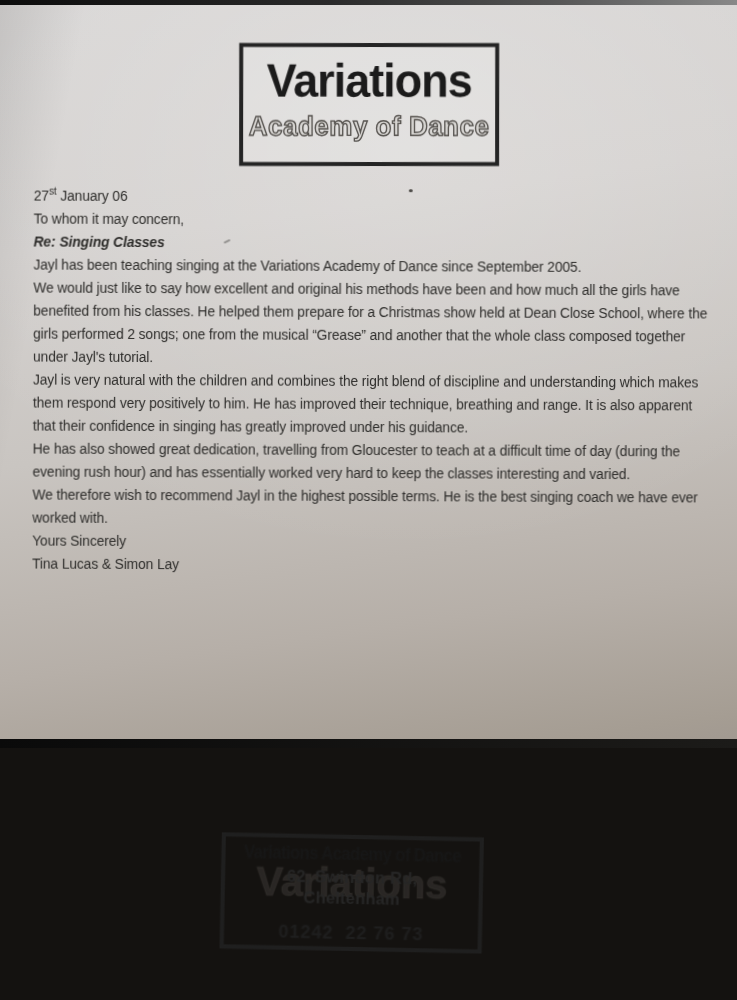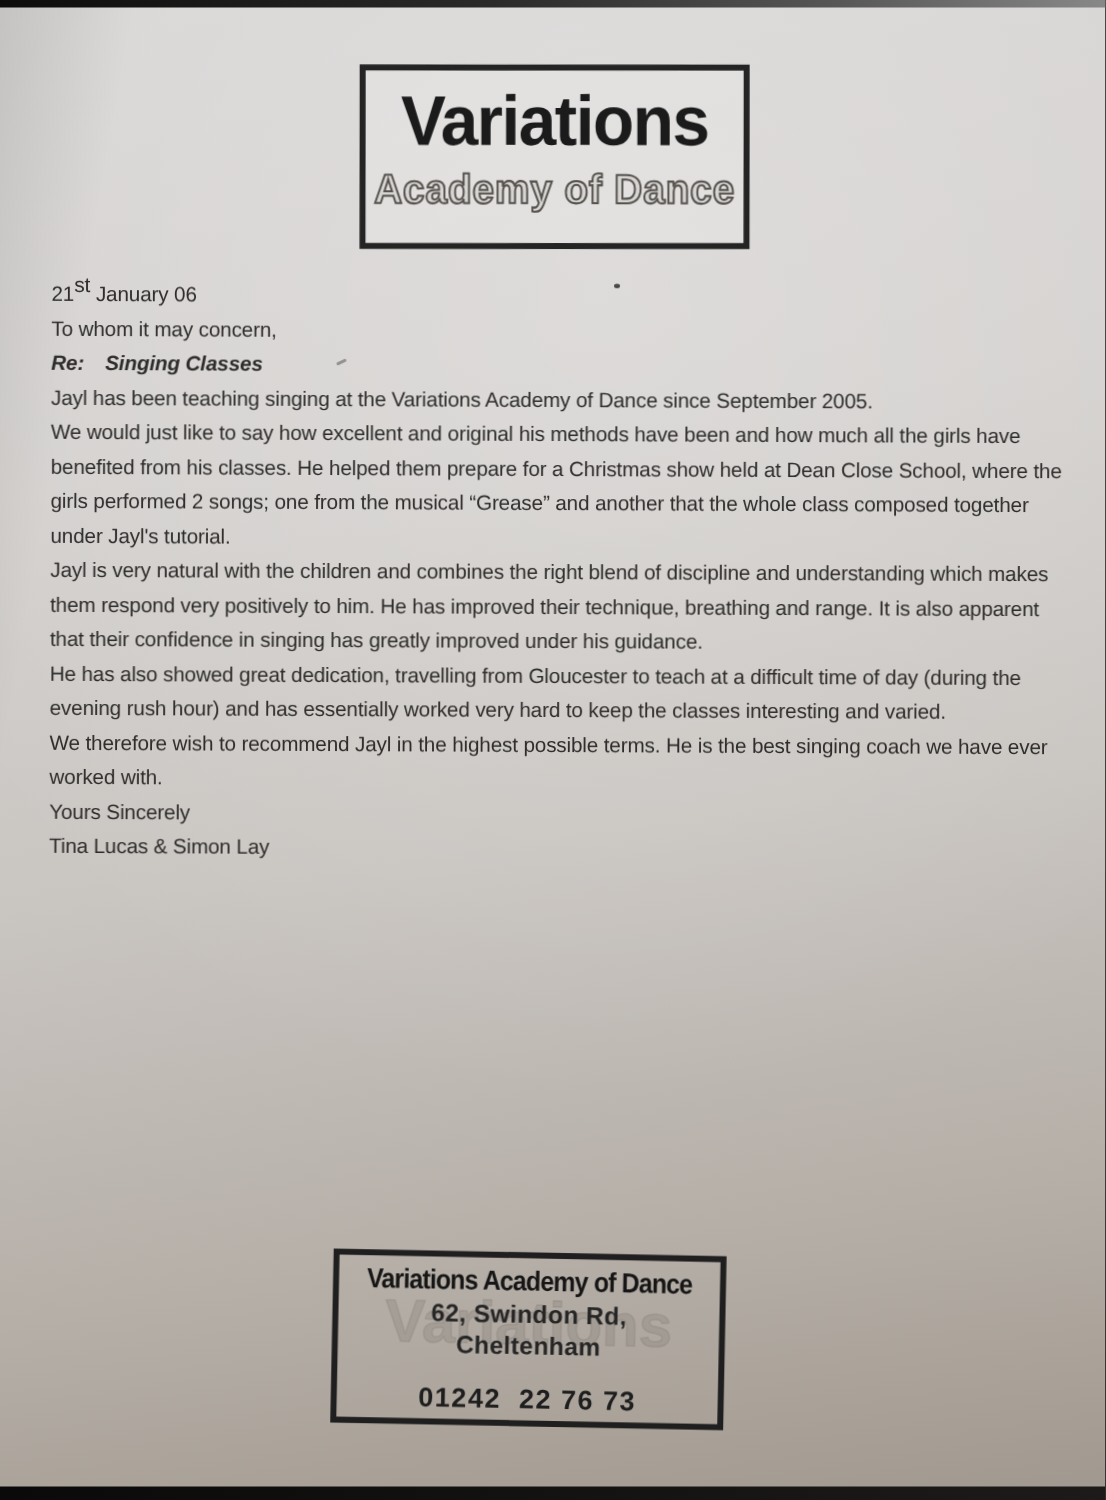--- a/index.html
+++ b/index.html
@@ -7,21 +7,21 @@
     padding: 0;
     width: 737px;
     height: 1000px;
     background: #141210;
     overflow: hidden;
     font-family: "Liberation Sans", sans-serif;
   }
   .photo {
     position: relative;
     width: 737px;
-    height: 1000px;
+    height: 748px;
     background:
       radial-gradient(120% 90% at 55% 20%, rgba(255,255,255,0.20), rgba(255,255,255,0) 60%),
       linear-gradient(100deg, rgba(0,0,0,0.10), rgba(0,0,0,0) 10%),
       linear-gradient(172deg, #d9d7d6 0%, #d4d1cf 30%, #c9c5c1 55%, #b6afa8 80%, #a59d93 96%, #a09890 100%);
   }
   .bar-top {
     position: absolute; top: 0; left: 0; width: 737px; height: 5px;
     background: linear-gradient(90deg, #0c0c0c 0%, #2a2a2a 45%, #555 75%, #888 100%);
   }
   .bar-bottom {
@@ -70,29 +70,29 @@
     width: 680px;
     font-size: 13.8px;
     line-height: 23px;
     letter-spacing: -0.1px;
     color: #2e2d2b;
   }
   .letter p { margin: 0; }
   .p-date        { margin-top: 0; }
   .p-salutation  { margin-top: 24px; }
   .p-subject     { margin-top: 6px; font-weight: bold; font-style: italic; }
-  .p-subject .subj-label { margin-right: 14px; }
+  .p-subject .subj-label { margin-right: 4px; }
   .p-body1 { margin-top: 21px; }
   .p-body2 { margin-top: 16px; }
   .p-body3 { margin-top: 6px; }
   .p-body4 { margin-top: 8px; }
   .p-body5 { margin-top: 8px; }
   .p-closing { margin-top: 10px; }
   .p-names   { margin-top: 34px; }
-  sup.ord { font-size: 14px; vertical-align: super; line-height: 0; margin-top: 48px; }
+  sup.ord { font-size: 10px; vertical-align: super; line-height: 0; margin-top: 48px; }
   
   .stamp {
     position: absolute;
     left: 223px; top: 835px;
     width: 254px; height: 108px;
     border: 4px solid #1f1f1f;
     transform: rotate(0.9deg);
     text-align: center;
     color: #1c1c1c;
   }
@@ -160,21 +160,21 @@
 
     <div class="logo-box">
       <div class="logo-title">Variations</div>
       <div class="logo-subtitle">Academy of Dance</div>
     </div>
 
     <div class="speck-dot"></div>
     <div class="speck-comma"></div>
 
     <div class="letter">
-      <p class="p-date"><span>21</span><sup class="ord">st</sup><span> January 06</span></p>
+      <p class="p-date"><span>27</span><sup class="ord">st</sup><span> January 06</span></p>
 
       <p class="p-salutation">To whom it may concern,</p>
 
       <p class="p-subject"><span class="subj-label">Re:</span><span>Singing Classes</span></p>
 
       <p class="p-body1">Jayl has been teaching singing at the Variations Academy of Dance since September 2005.</p>
       <p class="p-body2">We would just like to say how excellent and original his methods have been and how much all the girls have benefited from his classes. He helped them prepare for a Christmas show held at Dean Close School, where the girls performed 2 songs; one from the musical “Grease” and another that the whole class composed together under Jayl's tutorial.</p>
       <p class="p-body3">Jayl is very natural with the children and combines the right blend of discipline and understanding which makes them respond very positively to him. He has improved their technique, breathing and range. It is also apparent that their confidence in singing has greatly improved under his guidance.</p>
       <p class="p-body4">He has also showed great dedication, travelling from Gloucester to teach at a difficult time of day (during the evening rush hour) and has essentially worked very hard to keep the classes interesting and varied.</p>
       <p class="p-body5">We therefore wish to recommend Jayl in the highest possible terms. He is the best singing coach we have ever worked with.</p>

